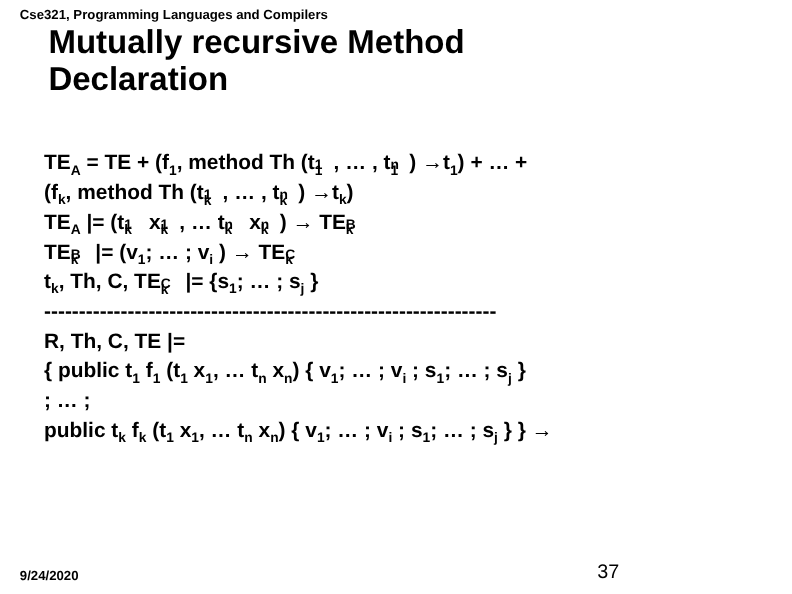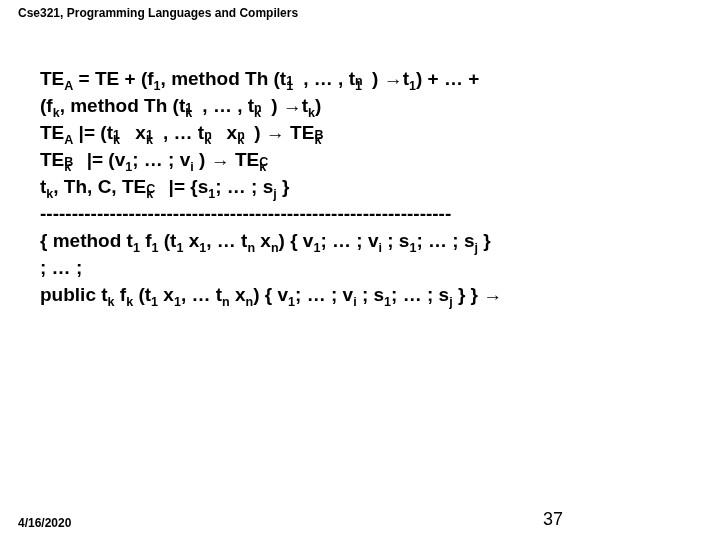--- a/index.html
+++ b/index.html
@@ -15,20 +15,21 @@
   .subsup .s-sup { position: absolute; left: 0; top: -0.55em; font-size: 0.66em; font-weight: bold; }
   .footer-date { position: absolute; left: 18px; bottom: 10px; font-size: 12px; font-weight: bold; }
   .footer-page { position: absolute; right: 24px; bottom: 10px; font-size: 18px; }
   .divider { font-size: 19px; font-weight: bold; letter-spacing: 0; }
 </style>
 </head>
 <body>
 
 <div class="slide">
   <div class="course">Cse321, Programming Languages and Compilers</div>
+  <div class="title">Mutually recursive Method Declaration</div>
 
   <div class="body">
 
     <div>
       <span>TE</span><sub>A</sub><span> = TE + (f</span><sub>1</sub><span>, method Th (t</span><span class="subsup"><span class="s-sub">1</span><span class="s-sup">1</span></span><span>, … , t</span><span class="subsup"><span class="s-sub">n</span><span class="s-sup">1</span></span><span>) →t</span><sub>1</sub><span>) + … +</span>
     </div>
 
     <div class="indent">
       <span>(f</span><sub>k</sub><span>, method Th (t</span><span class="subsup"><span class="s-sub">1</span><span class="s-sup">k</span></span><span>, … , t</span><span class="subsup"><span class="s-sub">n</span><span class="s-sup">k</span></span><span>) →t</span><sub>k</sub><span>)</span>
     </div>
@@ -40,29 +41,30 @@
     <div>
       <span>TE</span><span class="subsup"><span class="s-sub">B</span><span class="s-sup">k</span></span><span> |= (v</span><sub>1</sub><span>; … ; v</span><sub>i</sub><span> ) → TE</span><span class="subsup"><span class="s-sub">C</span><span class="s-sup">k</span></span>
     </div>
 
     <div>
       <span>t</span><sub>k</sub><span>, Th, C, TE</span><span class="subsup"><span class="s-sub">C</span><span class="s-sup">k</span></span><span> |=  {s</span><sub>1</sub><span>; … ; s</span><sub>j</sub><span> }</span>
     </div>
 
     <div class="divider">-----------------------------------------------------------------</div>
 
+    <div>R, Th, C, TE   |=</div>
 
     <div>
-      <span>{ method t</span><sub>1</sub><span> f</span><sub>1</sub><span> (t</span><sub>1</sub><span> x</span><sub>1</sub><span>, … t</span><sub>n</sub><span> x</span><sub>n</sub><span>) { v</span><sub>1</sub><span>; … ; v</span><sub>i</sub><span> ; s</span><sub>1</sub><span>; … ; s</span><sub>j</sub><span> }</span>
+      <span>{ public t</span><sub>1</sub><span> f</span><sub>1</sub><span> (t</span><sub>1</sub><span> x</span><sub>1</sub><span>, … t</span><sub>n</sub><span> x</span><sub>n</sub><span>) { v</span><sub>1</sub><span>; … ; v</span><sub>i</sub><span> ; s</span><sub>1</sub><span>; … ; s</span><sub>j</sub><span> }</span>
     </div>
 
     <div>; … ;</div>
 
     <div>
       <span>public t</span><sub>k</sub><span> f</span><sub>k</sub><span> (t</span><sub>1</sub><span> x</span><sub>1</sub><span>, … t</span><sub>n</sub><span> x</span><sub>n</sub><span>) { v</span><sub>1</sub><span>; … ; v</span><sub>i</sub><span> ; s</span><sub>1</sub><span>; … ; s</span><sub>j</sub><span> }  } →</span>
     </div>
 
 
   </div>
 
-  <div class="footer-date">4/16/2020</div>
+  <div class="footer-date">9/24/2020</div>
   <div class="footer-page">37</div>
 </div>
 
 </body></html>

